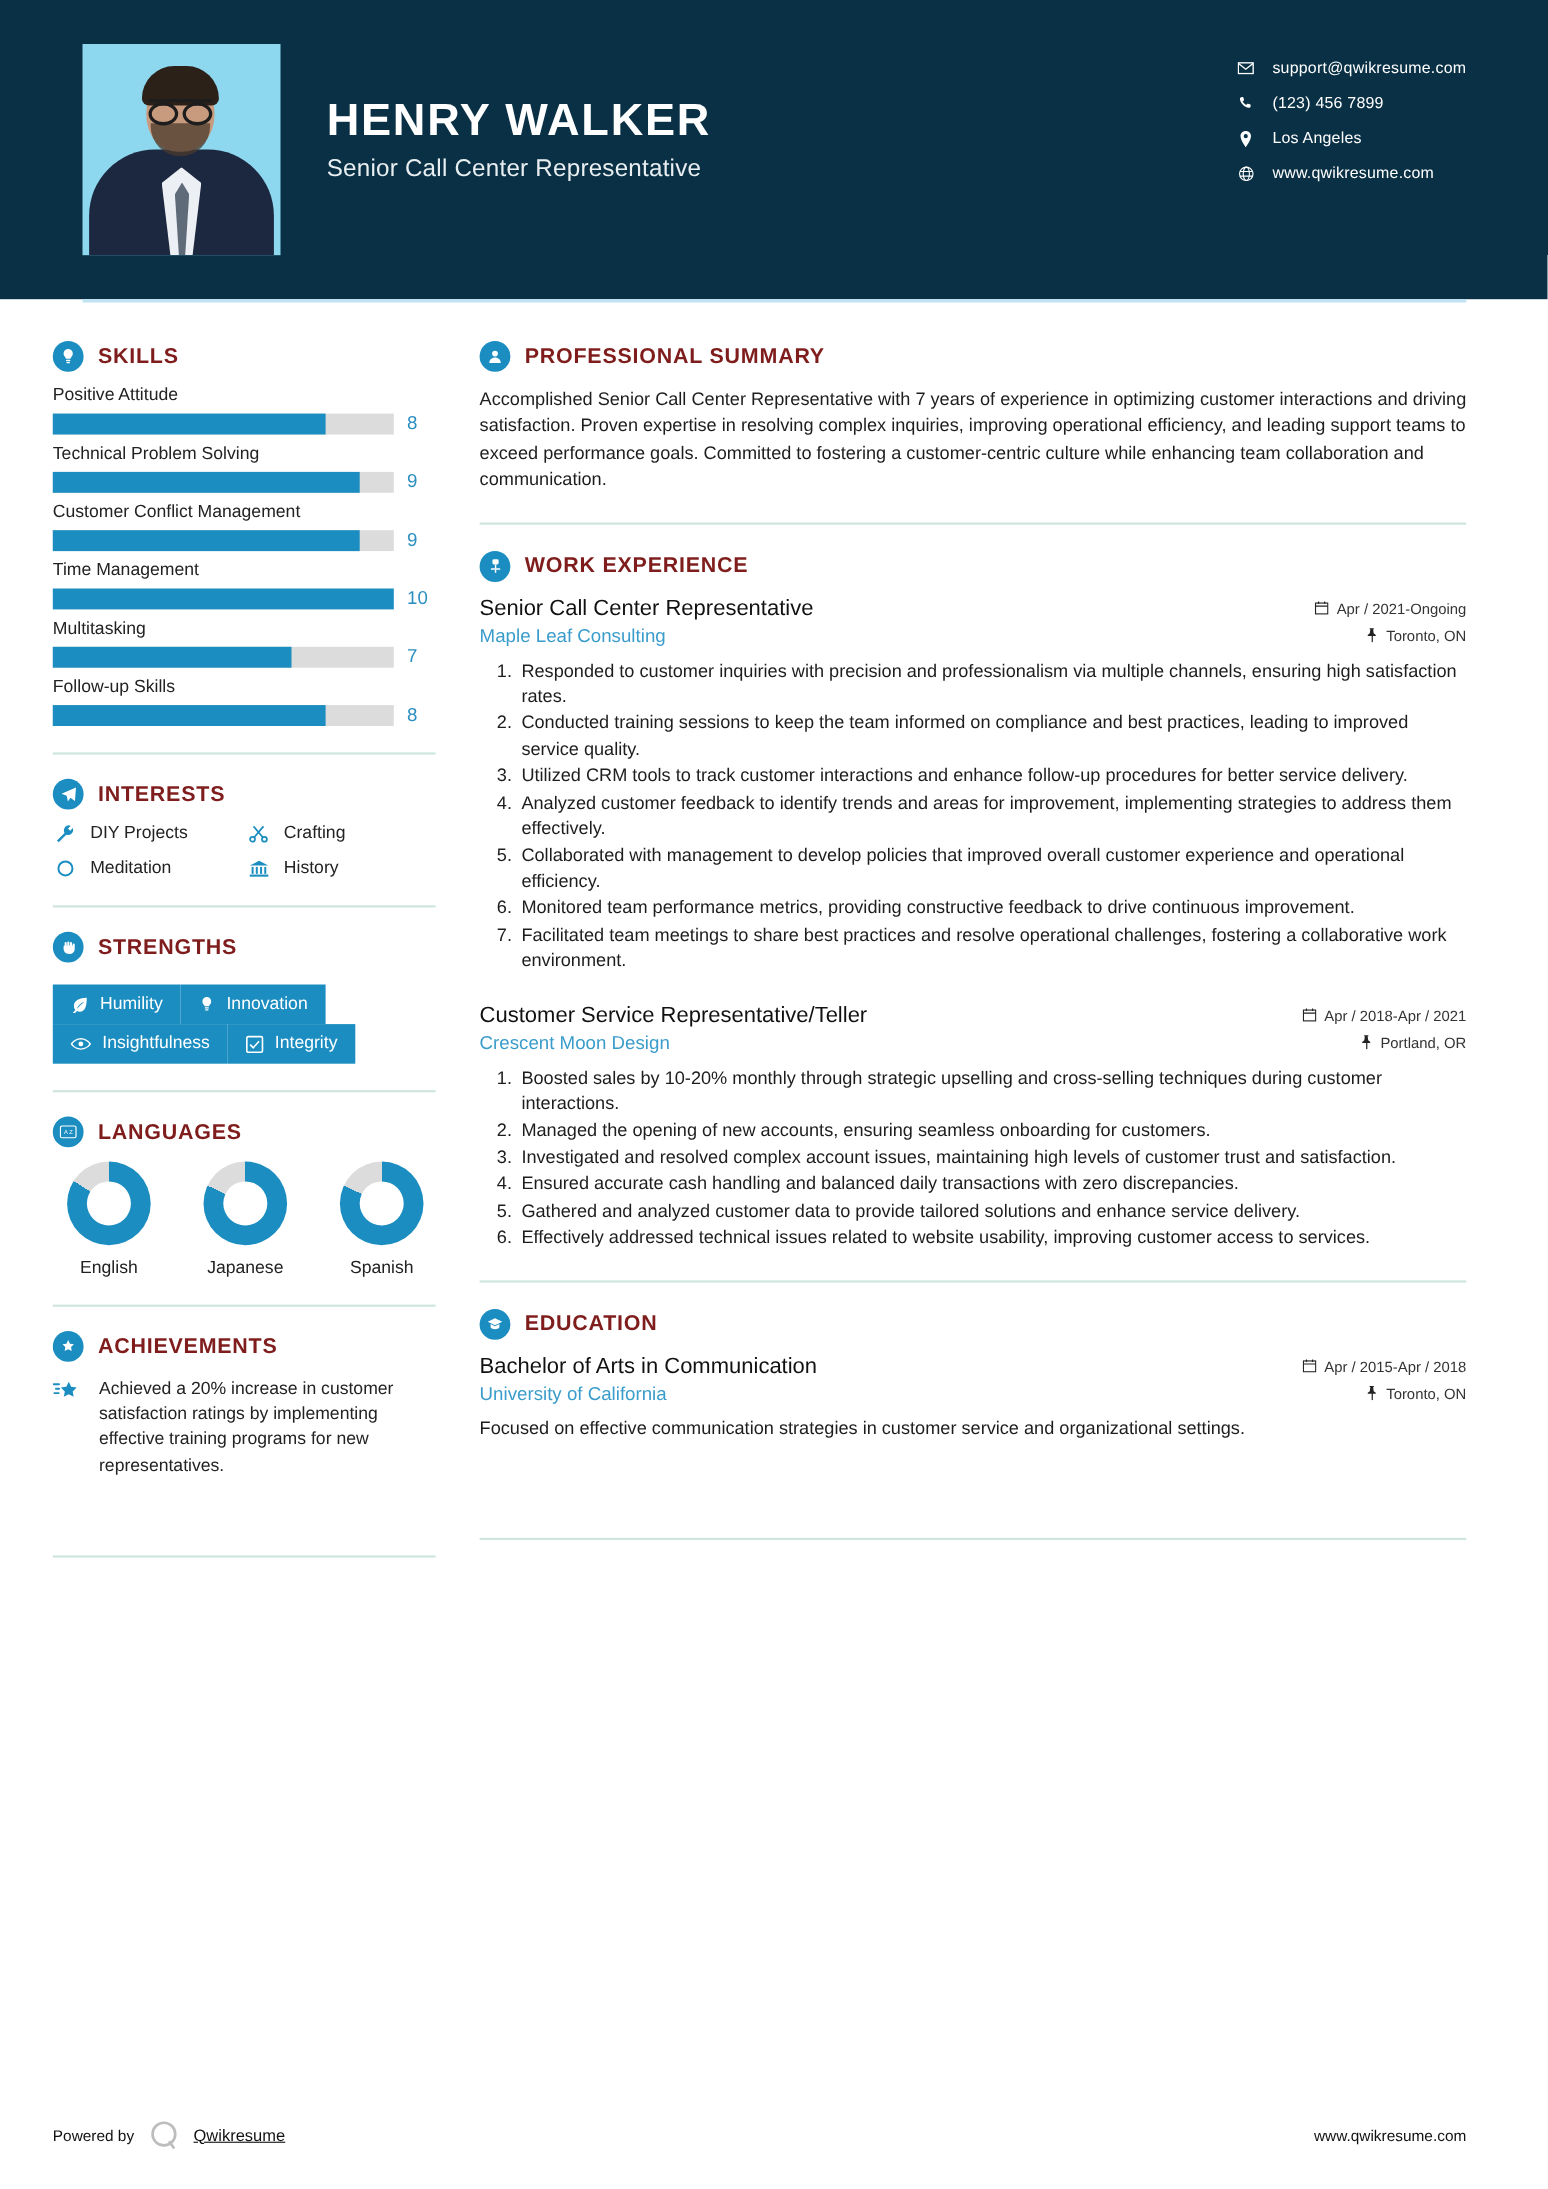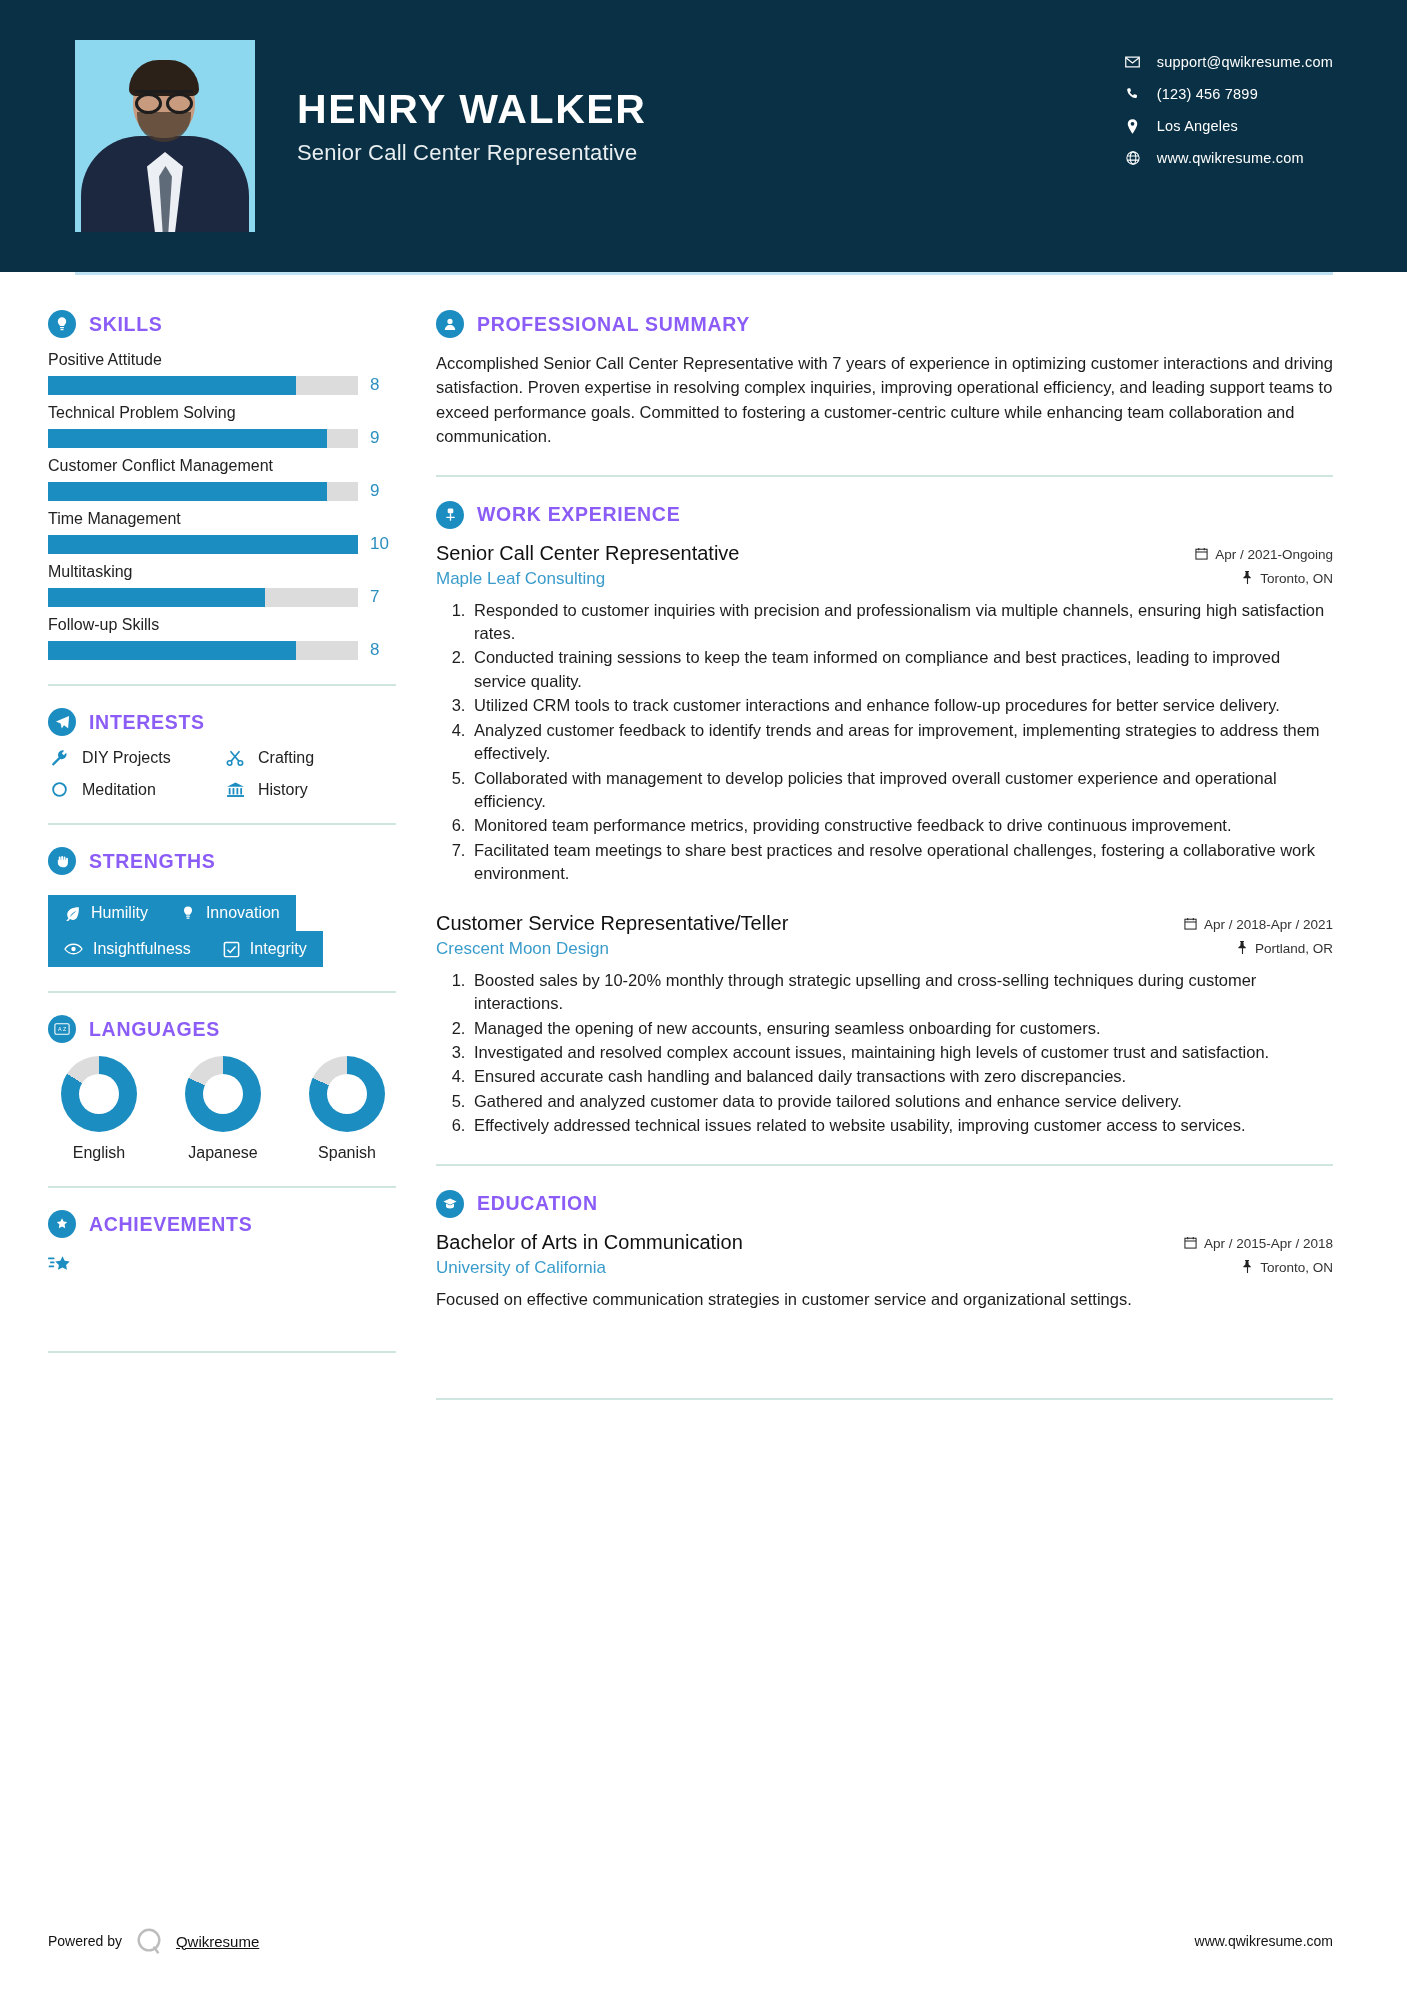--- a/index.html
+++ b/index.html
@@ -101,21 +101,21 @@
 
   .sec-head { display: flex; align-items: center; gap: 13px; margin-bottom: 13px; }
   .sec-icon {
     width: 28px; height: 28px; border-radius: 50%;
     background: #1b8dc0; color: #fff;
     display: flex; align-items: center; justify-content: center;
     flex: 0 0 auto;
   }
   .sec-icon svg { display:block; }
   .sec-title {
-    font-size: 19.5px; font-weight: 700; color: #8b5cf6; letter-spacing: .7px;
+    font-size: 19.5px; font-weight: 700; color: #7f1d1d; letter-spacing: .7px;
   }
 
   
   .skill { margin-bottom: 2px; }
   .skill-name { font-size: 16px; color: #222; margin: 9px 0 6px; }
   .skill-row { display: flex; align-items: center; gap: 12px; }
   .bar-track {
     flex: 1; height: 19px; background: #dcdcdc; position: relative;
   }
   .bar-fill { height: 100%; background: #1b8dc0; }
@@ -468,20 +468,21 @@
             <span class="sec-title">ACHIEVEMENTS</span>
           </div>
           <div id="achievements-list">
   <div class="ach">
     <span class="ach-icon"><svg width="26" height="24" viewBox="0 0 26 24" fill="#1b8dc0">
                     <path d="M14.5 3.2l2.2 4.5 5 .7-3.6 3.5.85 4.95-4.45-2.34-4.45 2.34.85-4.95L7.3 8.4l5-.7 2.2-4.5z"></path>
                     <rect x="0" y="4.6" width="6.5" height="1.7" rx=".85"></rect>
                     <rect x="2" y="8.6" width="4.6" height="1.7" rx=".85"></rect>
                     <rect x="0.6" y="12.6" width="5.6" height="1.7" rx=".85"></rect>
                   </svg></span>
+    <span class="ach-text">Achieved a 20% increase in customer satisfaction ratings by implementing effective training programs for new representatives.</span>
   </div>
             </div>
         </div>
 
         <div class="divider" style="margin-top:70px;"></div>
       </div>
     </div>
 
     <div class="main">
 

